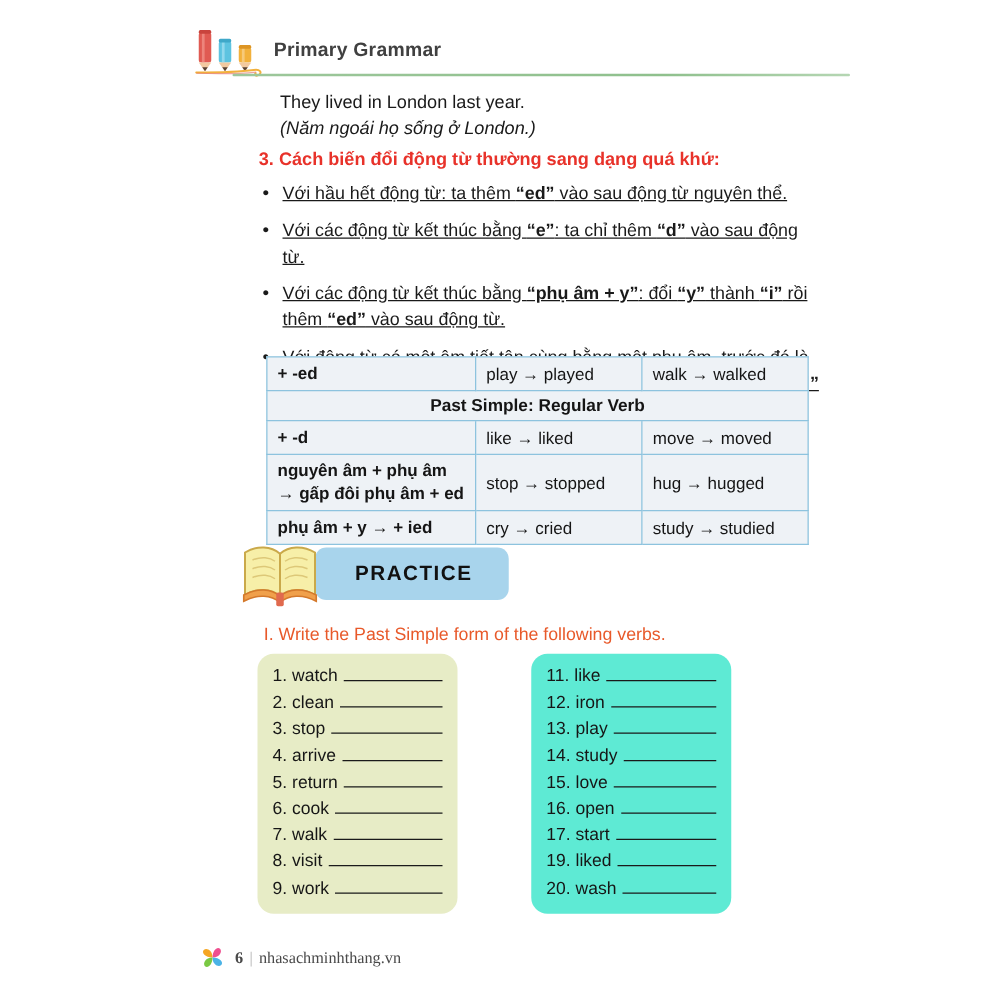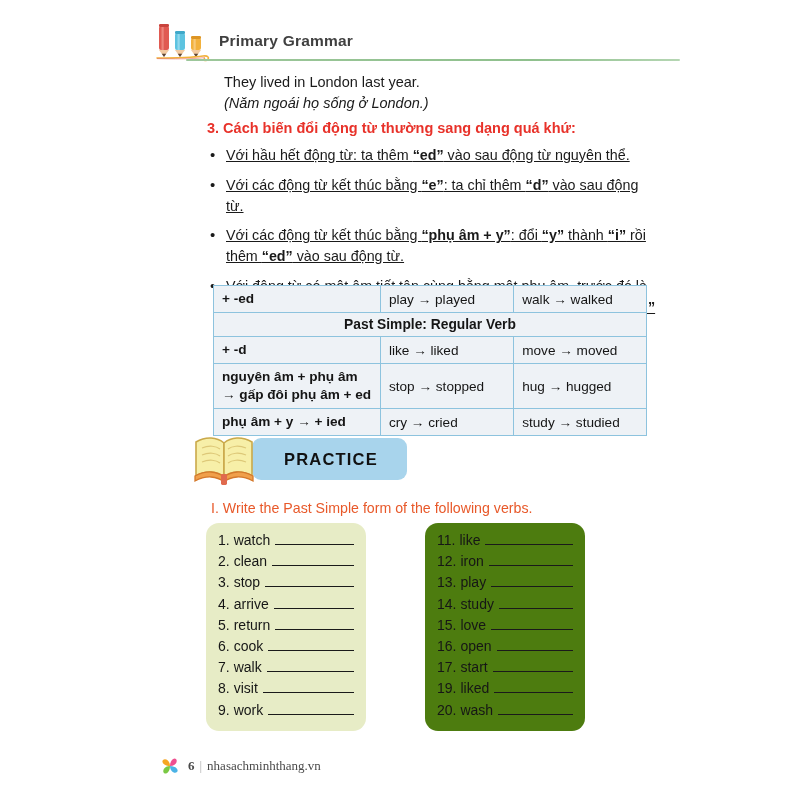--- a/index.html
+++ b/index.html
@@ -166,21 +166,21 @@
     box-sizing: border-box;
   }
   .vcol.left {
     left: 206px;
     width: 160px;
     background: #e7ecc6;
   }
   .vcol.right {
     left: 425px;
     width: 160px;
-    background: #4d7c0f;
+    background: #5eead4;
   }
   .vrow {
     display: flex;
     align-items: baseline;
     height: 21.2px;
     font-size: 14px;
     color: #161616;
     white-space: nowrap;
   }
   .vnum { margin-right: 4px; }

